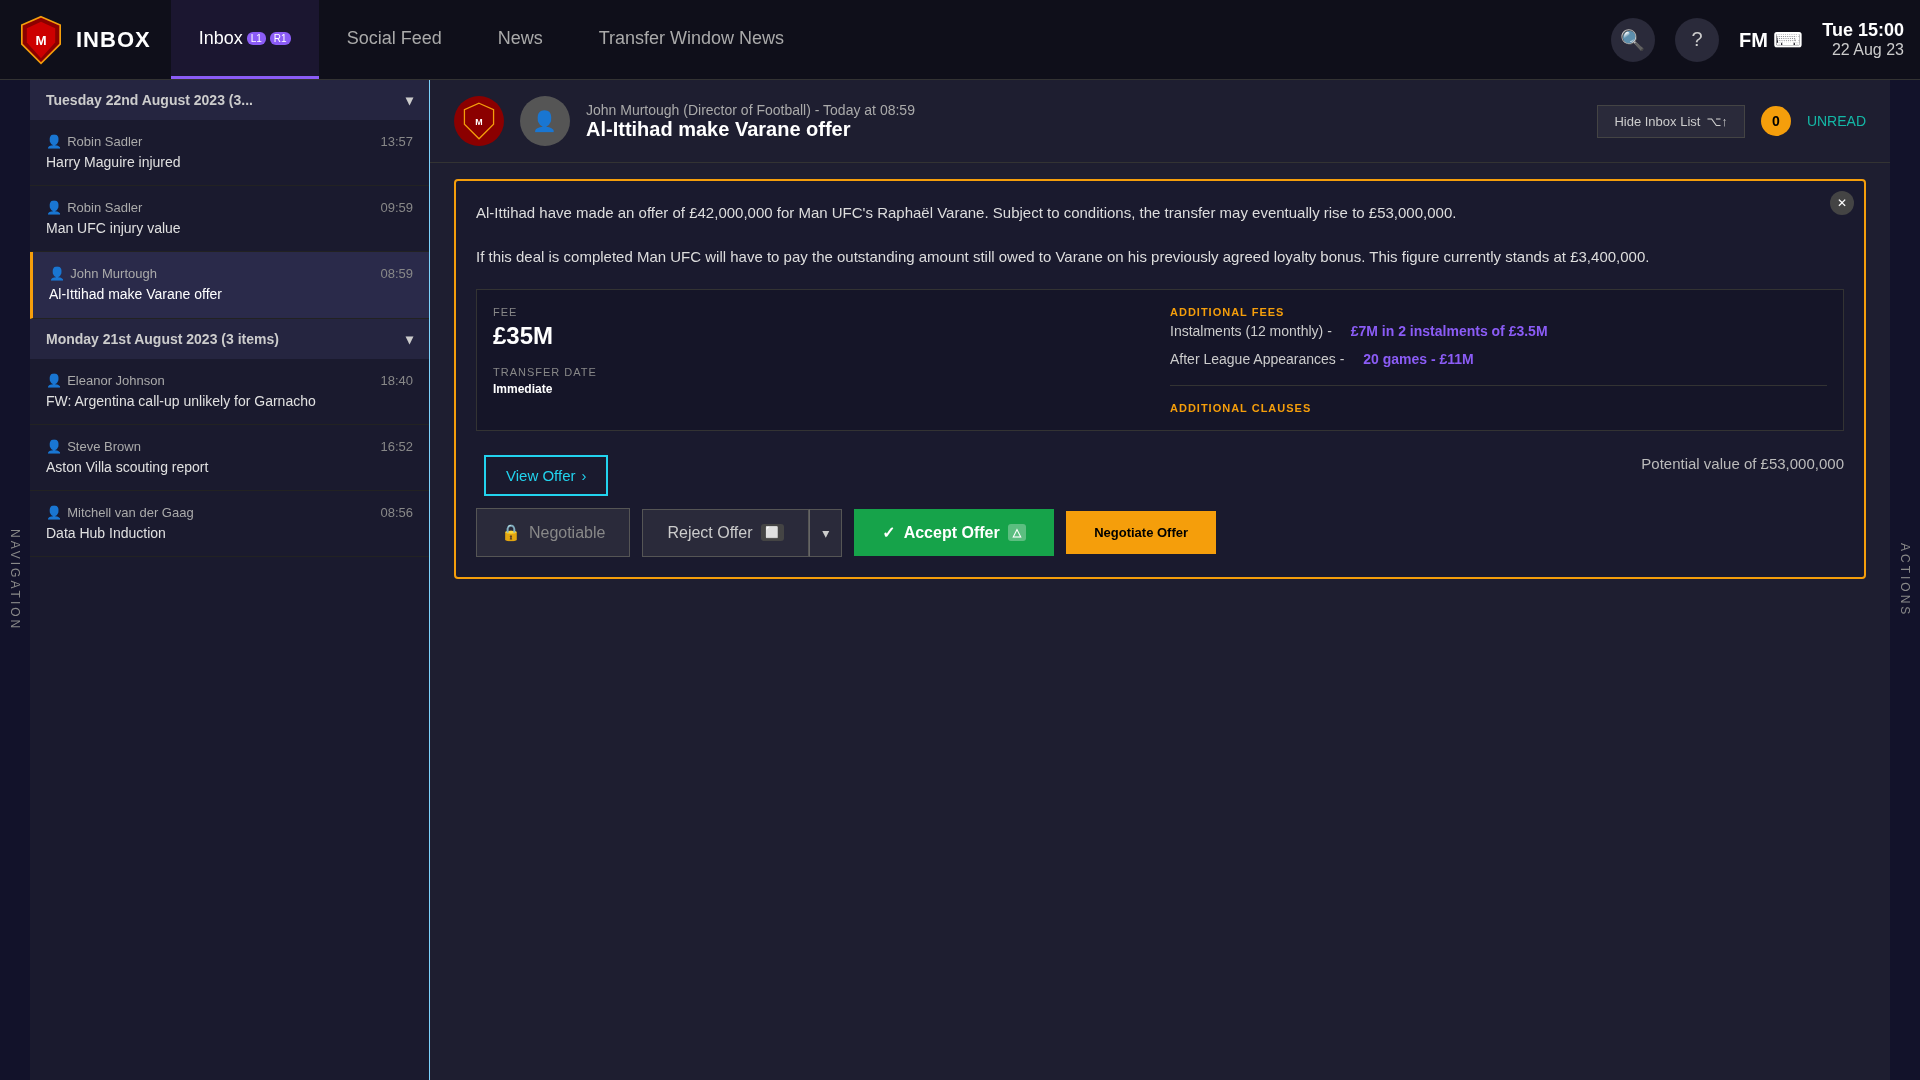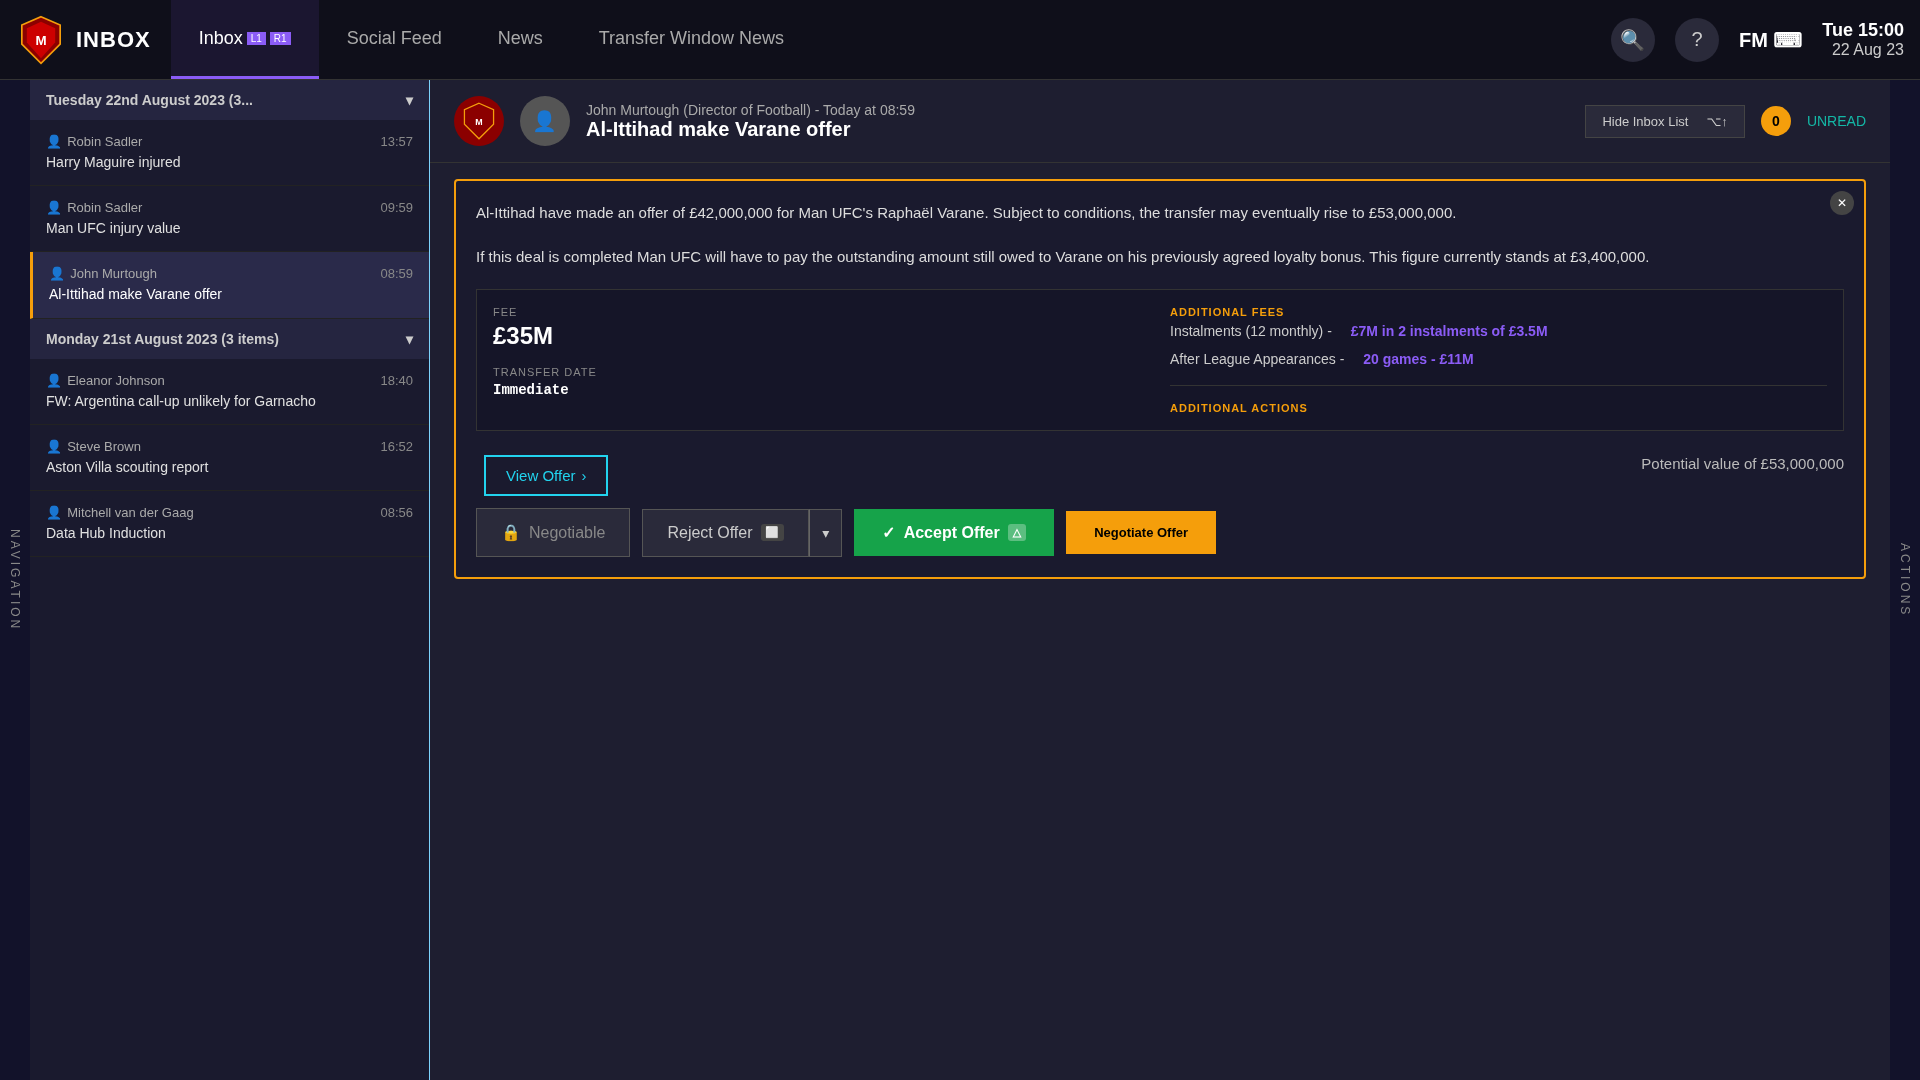--- a/index.html
+++ b/index.html
@@ -57,21 +57,21 @@
     }
     .nav-tab.active {
       color: #fff;
       border-bottom: 3px solid #8b5cf6;
       background: rgba(139,92,246,0.1);
     }
     .nav-tab .badge {
       background: #8b5cf6;
       color: #fff;
       font-size: 10px;
-      border-radius: 0;
+      border-radius: 6px;
       padding: 1px 4px;
       margin-left: 4px;
     }
     .nav-right {
       margin-left: auto;
       display: flex;
       align-items: center;
       gap: 20px;
     }
     .icon-btn {
@@ -251,21 +251,21 @@
     }
     .hide-inbox-btn {
       background: #2a2a3a;
       border: 1px solid #444;
       color: #ccc;
       padding: 8px 16px;
       font-size: 13px;
       cursor: pointer;
       display: flex;
       align-items: center;
-      gap: 18px;
+      gap: 6px;
       margin-left: 16px;
     }
     .unread-badge {
       background: #f59e0b;
       color: #000;
       width: 30px;
       height: 30px;
       border-radius: 50%;
       display: flex;
       align-items: center;
@@ -332,23 +332,22 @@
     }
     .detail-sublabel {
       color: #888;
       font-size: 11px;
       letter-spacing: 1px;
       text-transform: uppercase;
       margin-bottom: 4px;
     }
     .detail-subvalue {
       color: #fff;
-      font-size: 14px;
-      font-weight: bold;
-      font-family: Liberation Mono, monospace;
+      font-size: 12px;
+      font-weight: bold;
     }
     .additional-fees-label {
       color: #f59e0b;
       font-size: 11px;
       letter-spacing: 1px;
       font-weight: bold;
       margin-bottom: 4px;
     }
     .fee-row {
       color: #ccc;
@@ -645,21 +644,21 @@
         </div>
         <div class="offer-right">
           <div class="additional-fees-label">ADDITIONAL FEES</div>
           <div class="fee-row">
             <span>Instalments (12 monthly) - </span><strong>£7M in 2 instalments of £3.5M</strong>
           </div>
           <div class="fee-row">
             <span>After League Appearances - </span><strong>20 games - £11M</strong>
           </div>
           <div class="divider"></div>
-          <div class="additional-clauses-label">ADDITIONAL ACTIONS</div>
+          <div class="additional-clauses-label">ADDITIONAL CLAUSES</div>
         </div>
       </div>
 
       <div class="offer-footer">
         <button class="view-offer-btn">
           <span>View Offer</span>
           <span>›</span>
         </button>
         <span class="potential-value">Potential value of £53,000,000</span>
       </div>

